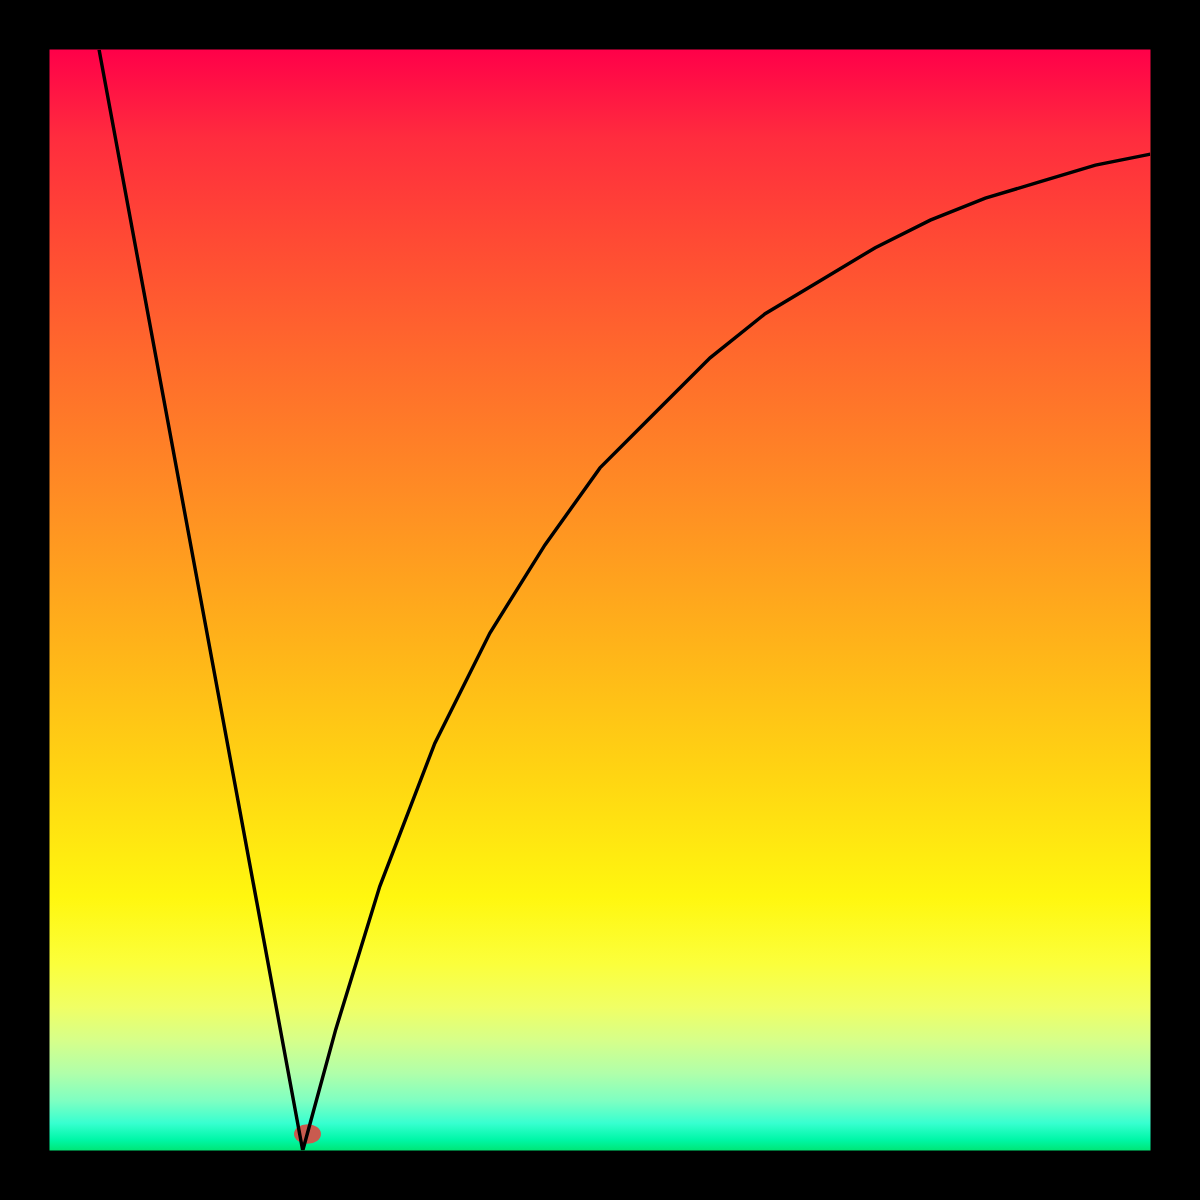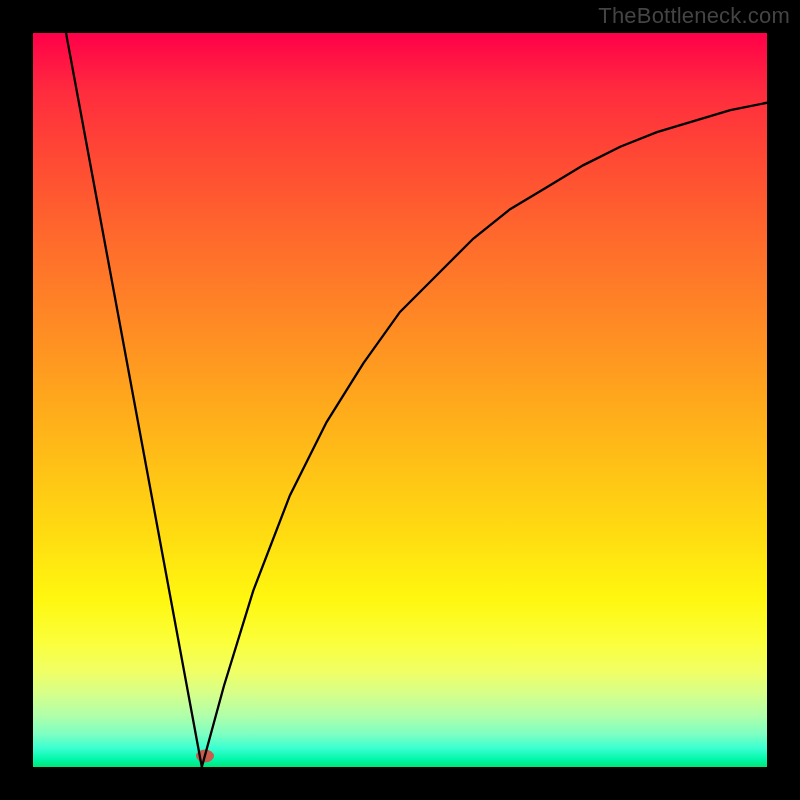--- a/index.html
+++ b/index.html
@@ -71,21 +71,20 @@
     border-radius: 50%;
     z-index: 4;
     transform: translate(-50%, -50%);
   }
 </style>
 </head>
 <body>
 
 <div class="frame">
 
-  <div class="watermark">TheBottleneck.com</div>
 
   <div class="plot-area">
 
     <svg class="curve-svg" viewBox="0 0 100 100" preserveAspectRatio="none">
       <path id="curve-path" fill="none" stroke="#000000" stroke-width="0.313" d="M 4.500 0.000 L 23.000 100.000 L 23.000 100.000 L 26.000 89.000 L 30.000 76.000 L 35.000 63.000 L 40.000 53.000 L 45.000 45.000 L 50.000 38.000 L 55.000 33.000 L 60.000 28.000 L 65.000 24.000 L 70.000 21.000 L 75.000 18.000 L 80.000 15.500 L 85.000 13.500 L 90.000 12.000 L 95.000 10.500 L 100.000 9.500 "></path>
     </svg>
 
     <div class="marker" id="marker" style="left: 172.49px; top: 722.99px; background: rgb(201, 91, 79);"></div>
 
   </div>

